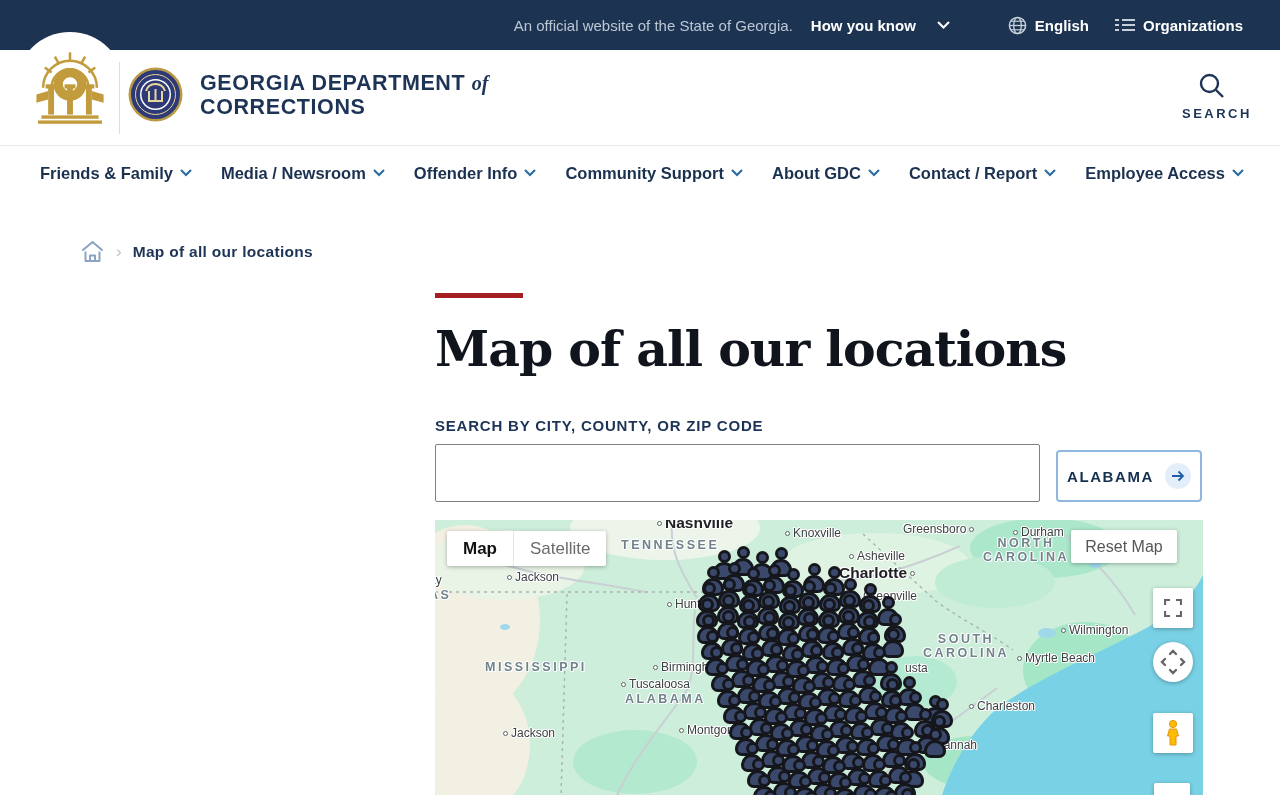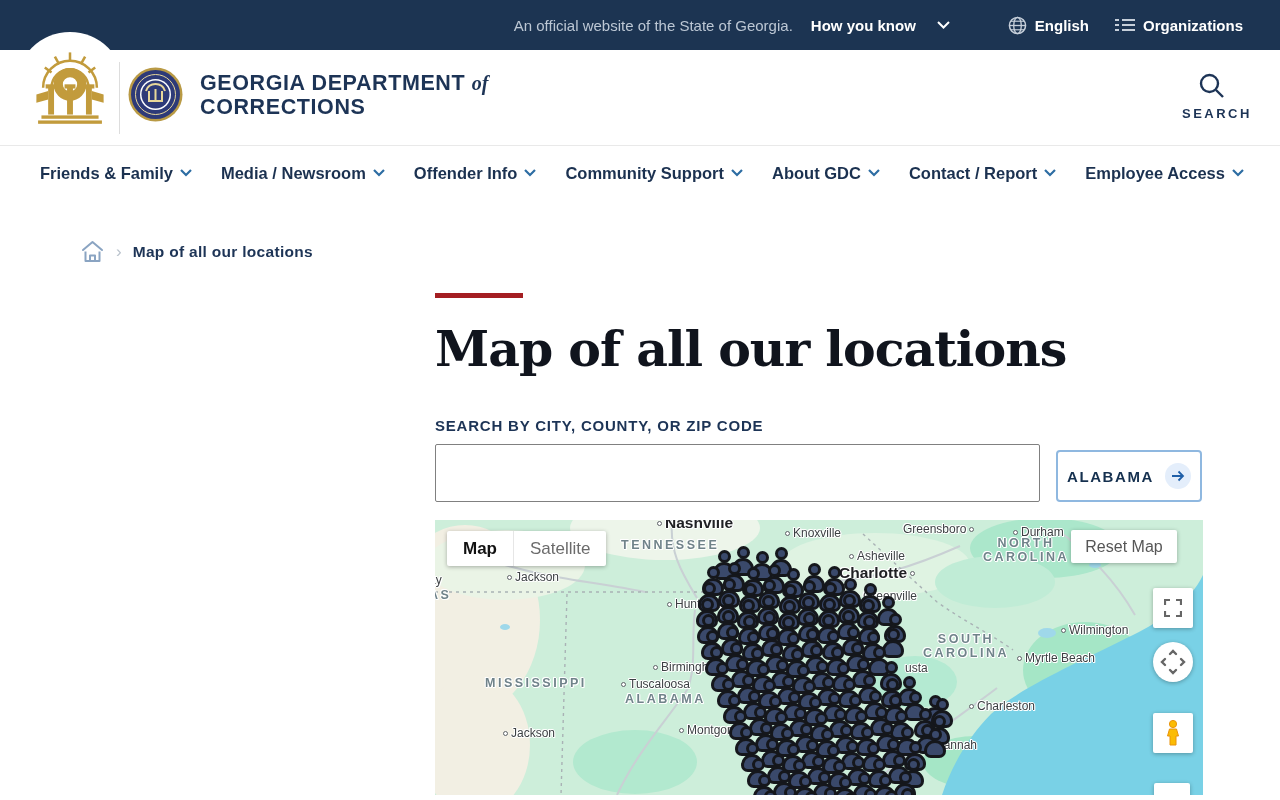--- a/index.html
+++ b/index.html
@@ -306,21 +306,21 @@
         <span class="maplabel city" style="left: -6px; top: 53px;"><span>ay</span></span>
         <span class="maplabel state" style="left: -6px; top: 68px;"><span>AS</span></span>
         <span class="maplabel city" style="left: 232px; top: 77px;"><i class="dot"></i><span>Huntsville</span></span>
         <span class="maplabel city" style="left: 626px; top: 103px;"><i class="dot"></i><span>Wilmington</span></span>
         <span class="maplabel state" style="left: 488px; top: 112px;"><span>SOUTH
 CAROLINA</span></span>
         <span class="maplabel city" style="left: 582px; top: 131px;"><i class="dot"></i><span>Myrtle Beach</span></span>
         <span class="maplabel city" style="left: 470px; top: 141px;"><span>usta</span></span>
         <span class="maplabel city" style="left: 534px; top: 179px;"><i class="dot"></i><span>Charleston</span></span>
         <span class="maplabel city" style="left: 480px; top: 218px;"><i class="dot"></i><span>Savannah</span></span>
-        <span class="maplabel state" style="left: 50px; top: 156px; justify-content: flex-end;"><span>MISSISSIPPI</span></span>
+        <span class="maplabel state" style="left: 50px; top: 140px; justify-content: flex-end;"><span>MISSISSIPPI</span></span>
         <span class="maplabel city" style="left: 218px; top: 140px;"><i class="dot"></i><span>Birmingham</span></span>
         <span class="maplabel city" style="left: 186px; top: 157px;"><i class="dot"></i><span>Tuscaloosa</span></span>
         <span class="maplabel state" style="left: 190px; top: 172px;"><span>ALABAMA</span></span>
         <span class="maplabel city" style="left: 244px; top: 203px;"><i class="dot"></i><span>Montgomery</span></span>
         <span class="maplabel city" style="left: 68px; top: 206px;"><i class="dot"></i><span>Jackson</span></span>
       </div>
     <div id="map-markers">
         <span class="marker" style="left: 277px; top: 30px;">
           <span class="m-head"></span>
           <span class="m-body"></span>

